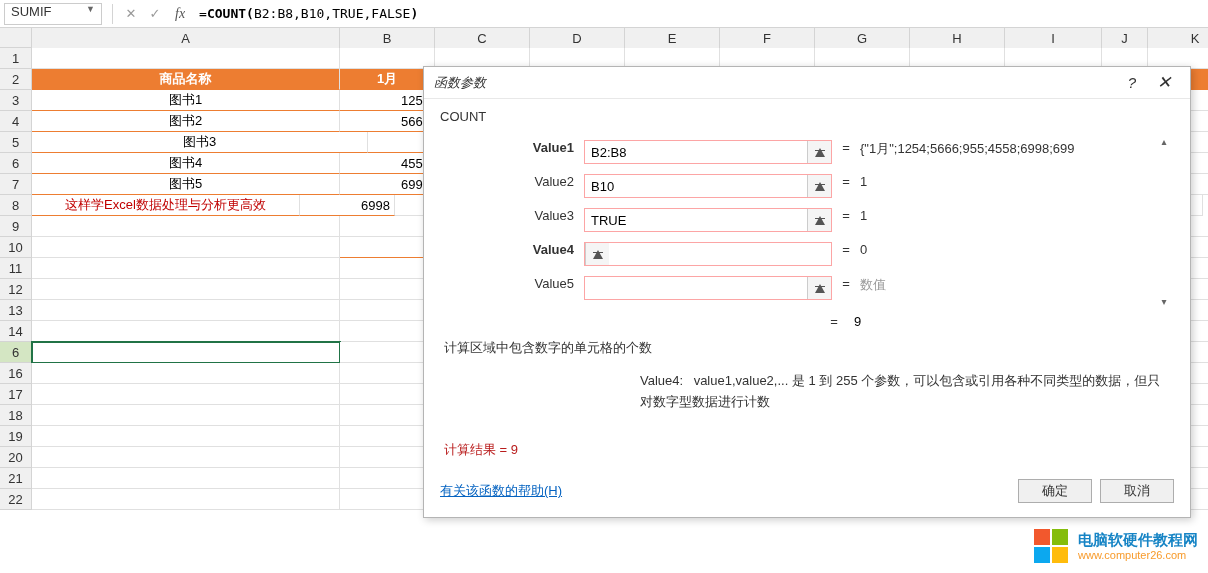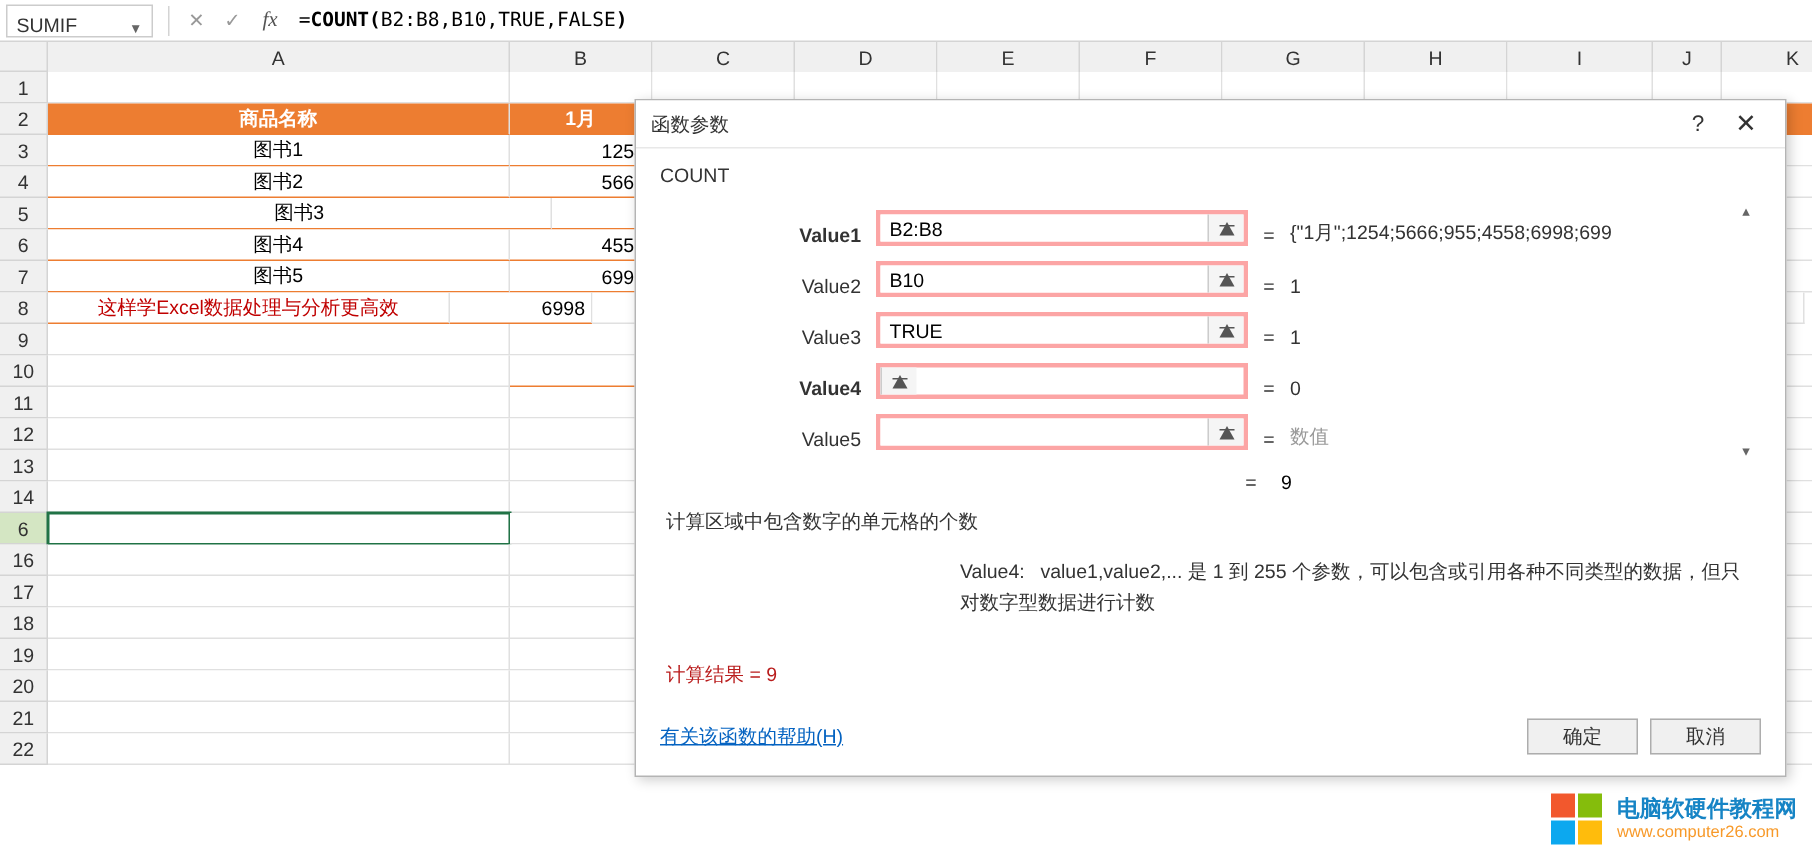--- a/index.html
+++ b/index.html
@@ -1,19 +1,19 @@
 <!DOCTYPE html>
 <html><head>
   <meta charset="utf-8">
   <style>
     * { margin: 0; padding: 0; box-sizing: border-box; }
     body { font-family: "Microsoft YaHei", Arial, sans-serif; font-size: 13px; background: #fff; width: 1208px; height: 573px; overflow: hidden; position: relative; }
     
     .formula-bar { display: flex; align-items: center; height: 28px; border-bottom: 1px solid #d4d4d4; background: #fff; }
-    .name-box { width: 98px; height: 22px; border: 1px solid #ccc; margin: 0 4px; display: flex; align-items: flex-end; padding: 0 6px; background: #fff; cursor: text; }
+    .name-box { width: 98px; height: 22px; border: 1px solid #ccc; margin: 0 4px; display: flex; align-items: flex-start; padding: 0 6px; background: #fff; cursor: text; }
     .name-box-text { flex: 1; color: #333; }
     .name-box-arrow { font-size: 9px; color: #666; }
     .fb-sep { width: 1px; height: 20px; background: #d4d4d4; margin: 0 6px; }
     .fb-btn { width: 24px; height: 22px; display: flex; align-items: center; justify-content: center; color: #555; cursor: pointer; }
     .fb-btn.gray { color: #999; }
     .fx-label { font-style: italic; font-family: serif; color: #555; font-size: 14px; padding: 0 8px; cursor: pointer; }
     .formula-text { flex: 1; padding: 0 6px; font-family: Consolas, monospace; font-size: 13px; }
     .formula-text b { font-weight: bold; }
     
     .sheet-area { position: relative; display: flex; height: calc(100% - 28px); }
@@ -28,34 +28,34 @@
     .grid-row { display: flex; position: absolute; left: 0; }
     .cell { height: 21px; border-right: 1px solid #e0e0e0; border-bottom: 1px solid #e0e0e0; display: flex; align-items: center; padding: 0 4px; background: #fff; overflow: hidden; white-space: nowrap; }
     .cell.header-orange { background: #ed7d31; color: #fff; font-weight: bold; justify-content: center; border-bottom: 1px solid #ed7d31; }
     .cell.center { justify-content: center; }
     .cell.right { justify-content: flex-end; }
     .cell.orange-border-b { border-bottom: 1px solid #ed7d31; }
     .cell.red-text { color: #c00000; }
     .cell.active-sel { outline: 2px solid #217346; outline-offset: -1px; }
     
     .dialog { position: absolute; top: 66px; left: 423px; width: 768px; background: #fff; border: 1px solid #b4b4b4; box-shadow: 2px 2px 8px rgba(0,0,0,.2); }
-    .dialog-title { display: flex; align-items: center; height: 32px; padding: 0 10px; background: #fff; border-bottom: 1px solid #e8e8e8; }
+    .dialog-title { display: flex; align-items: center; height: 32px; padding: 0 10px; background: #fff; border-bottom: 1px solid #e8e8e8; font-style: italic; }
     .dialog-title span { flex: 1; font-size: 13px; color: #333; }
     .dialog-help, .dialog-close { width: 32px; height: 28px; display: flex; align-items: center; justify-content: center; cursor: pointer; font-size: 15px; color: #333; }
     .dialog-close { font-size: 17px; }
     
     .dialog-body { padding: 10px 16px 4px 16px; }
     .func-name { font-weight: normal; font-size: 13px; margin-bottom: 8px; color: #333; }
     
     .args-panel { position: relative; }
     .args-scroll { height: 178px; padding: 8px 18px 8px 4px; position: relative; }
-    .arg-row { display: flex; align-items: flex-end; margin-bottom: 10px; }
+    .arg-row { display: flex; align-items: flex-start; margin-bottom: 10px; }
     .arg-label { width: 140px; text-align: right; padding-right: 10px; font-size: 13px; color: #333; }
     .arg-label.bold { font-weight: bold; }
-    .arg-input-wrap { width: 248px; height: 24px; border: 3px solid #fca5a5; display: flex; background: #fff; }
+    .arg-input-wrap { width: 248px; height: 24px; border: 1px solid #fca5a5; display: flex; background: #fff; }
     .arg-input { flex: 1; border: none; padding: 0 6px; font-size: 13px; outline: none; font-family: inherit; }
     .arg-ref-btn { width: 24px; display: flex; align-items: center; justify-content: center; border-left: 1px solid #ccc; cursor: pointer; background: #f5f5f5; }
     .arg-eq { width: 28px; text-align: center; color: #333; }
     .arg-result { flex: 1; font-size: 13px; color: #333; white-space: nowrap; overflow: hidden; }
     .arg-result.gray { color: #999; }
     .args-scrollbar { position: absolute; right: 2px; top: 0; bottom: 0; width: 16px; display: flex; flex-direction: column; }
     .sb-arrow { height: 18px; display: flex; align-items: center; justify-content: center; font-size: 10px; color: #666; cursor: pointer; }
     .sb-track { flex: 1; }
     
     .total-row { display: flex; justify-content: flex-end; padding: 4px 26px 4px 0; align-items: center; }

